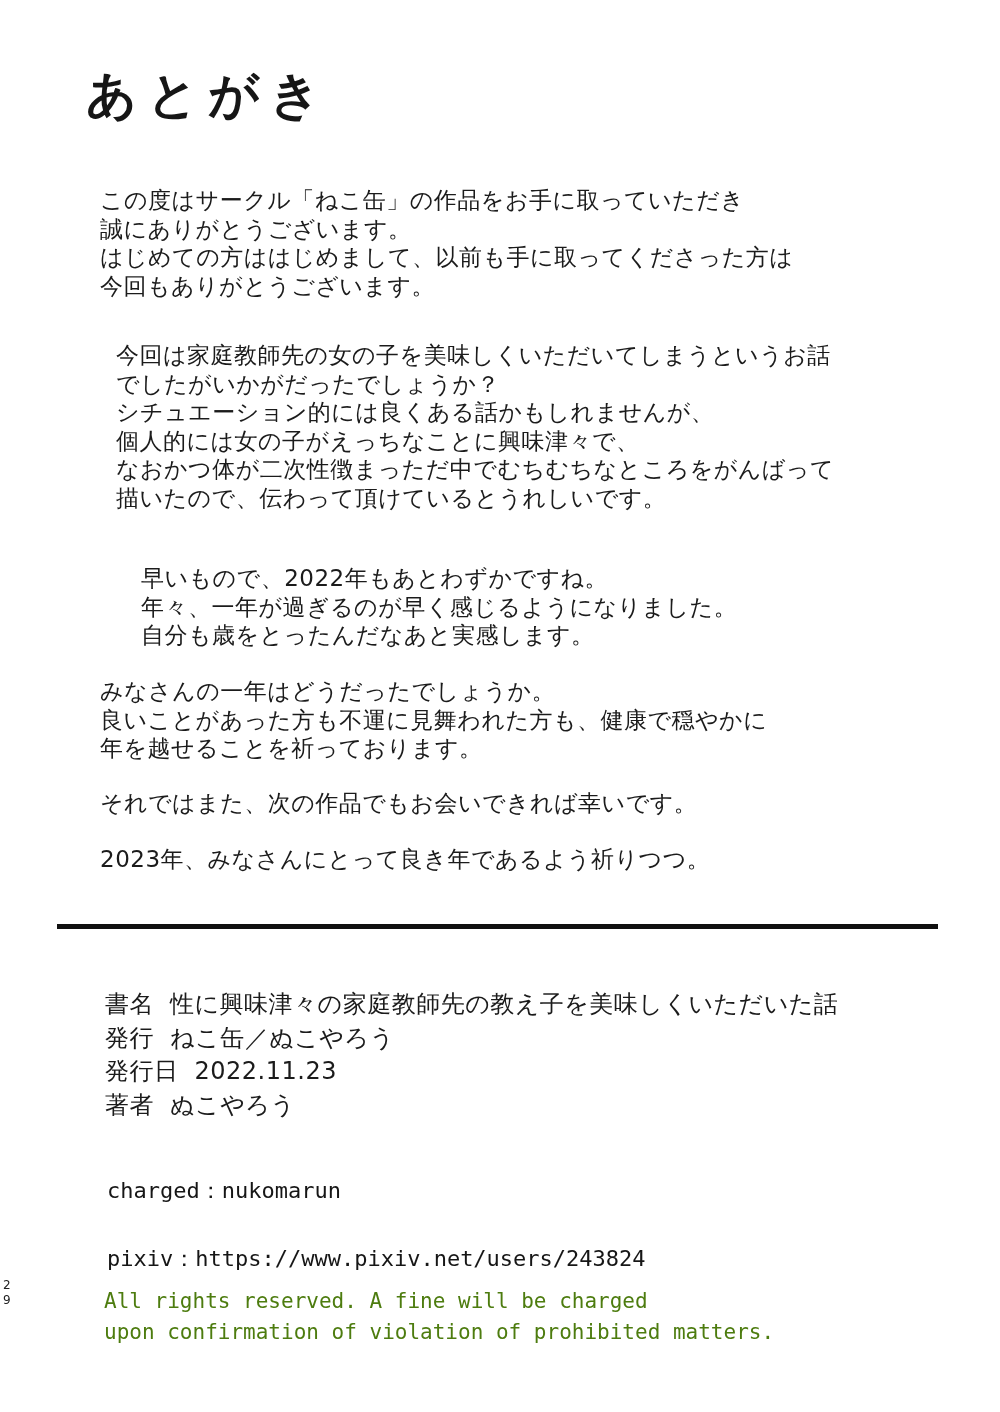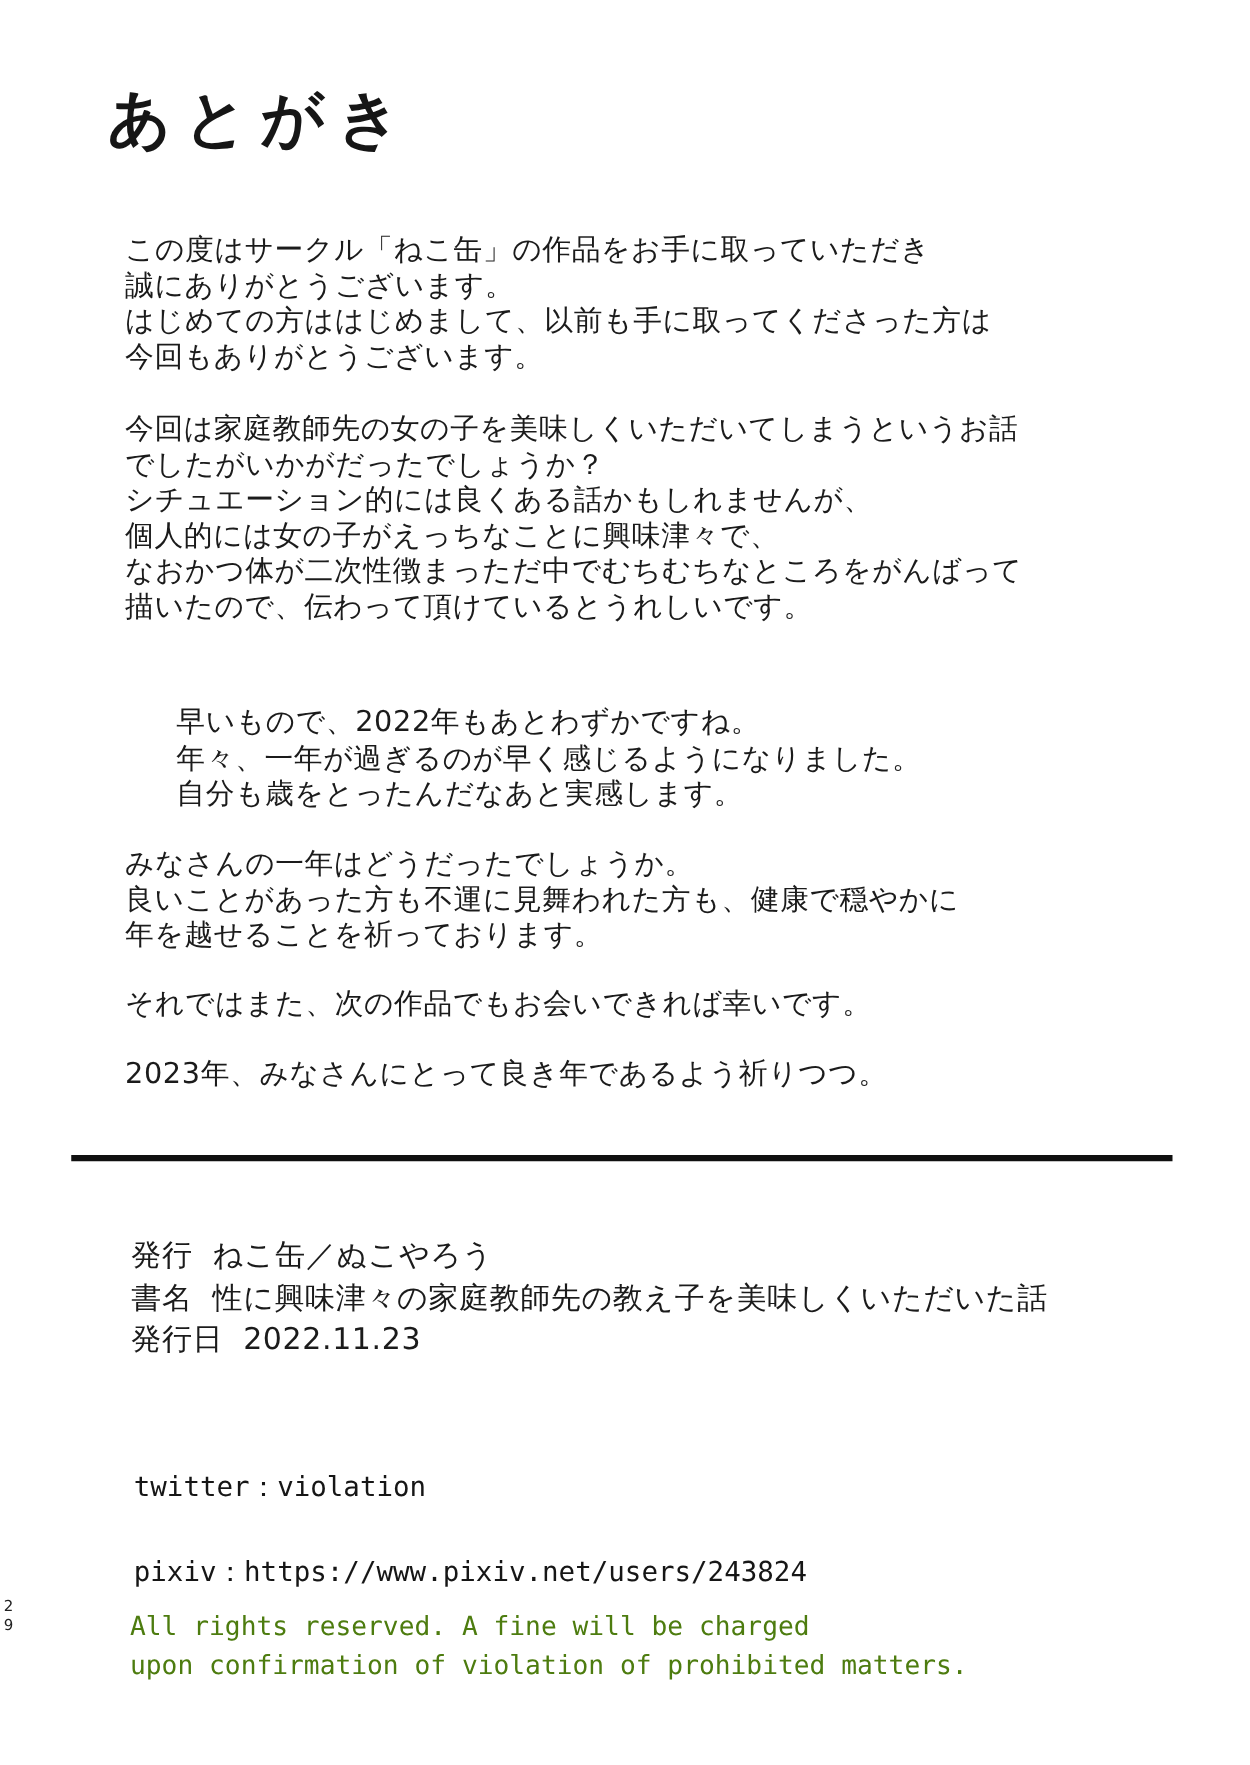--- a/index.html
+++ b/index.html
@@ -25,21 +25,21 @@
   .para {
     position: absolute;
     left: 100px;
     font-size: 23px;
     line-height: 28.5px;
     white-space: pre-line;
     letter-spacing: 0.5px;
     color: #1b1b1b;
   }
   .p1 { top: 186px; }
-  .p2 { top: 329px; }
+  .p2 { top: 341px; margin-left: 16px; }
   .p3 { top: 564px; margin-left: 41px; }
   .p4 { top: 677px; }
   .p5 { top: 789px; }
   .p6 { top: 845px; }
   .divider {
     position: absolute;
     left: 57px;
     top: 924px;
     width: 881px;
     height: 5px;
@@ -123,35 +123,39 @@
   <div class="para p4">みなさんの一年はどうだったでしょうか。
 良いことがあった方も不運に見舞われた方も、健康で穏やかに
 年を越せることを祈っております。</div>
 
   <div class="para p6">2023年、みなさんにとって良き年であるよう祈りつつ。</div>
 
   <div class="divider"></div>
 
   <div class="colophon">
     <div class="colophon-row">
+      <span class="colophon-label">書名</span>
+      <span class="colophon-value">性に興味津々の家庭教師先の教え子を美味しくいただいた話</span>
+    </div>
+    <div class="colophon-row">
       <span class="colophon-label">発行</span>
       <span class="colophon-value">ねこ缶／ぬこやろう</span>
-    </div>
-    <div class="colophon-row">
-      <span class="colophon-label">書名</span>
-      <span class="colophon-value">性に興味津々の家庭教師先の教え子を美味しくいただいた話</span>
     </div>
     <div class="colophon-row">
       <span class="colophon-label">発行日</span>
       <span class="colophon-value">2022.11.23</span>
     </div>
+    <div class="colophon-row">
+      <span class="colophon-label">著者</span>
+      <span class="colophon-value">ぬこやろう</span>
+    </div>
   </div>
 
   <div class="contacts">
-    <div>twitter：violation</div>
+    <div>charged：nukomarun</div>
     <div>pixiv：https://www.pixiv.net/users/243824</div>
   </div>
 
 
   <div class="notice-en">All rights reserved. A fine will be charged
 upon confirmation of violation of prohibited matters.</div>
 
   <div class="page-num">2
 9</div>
 

